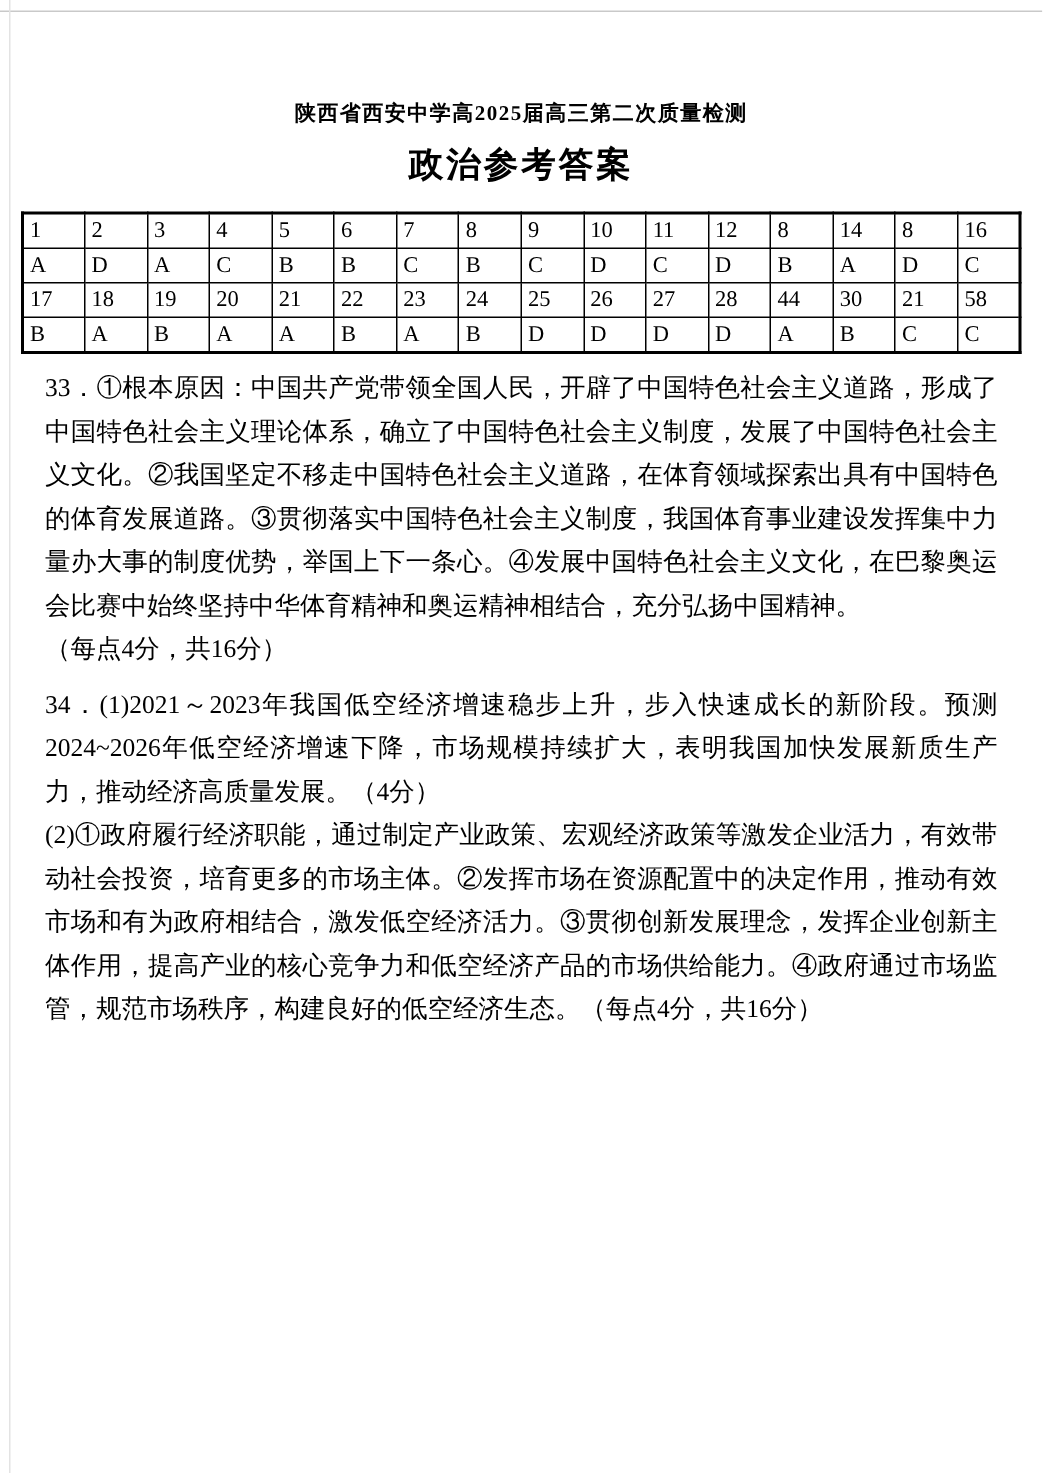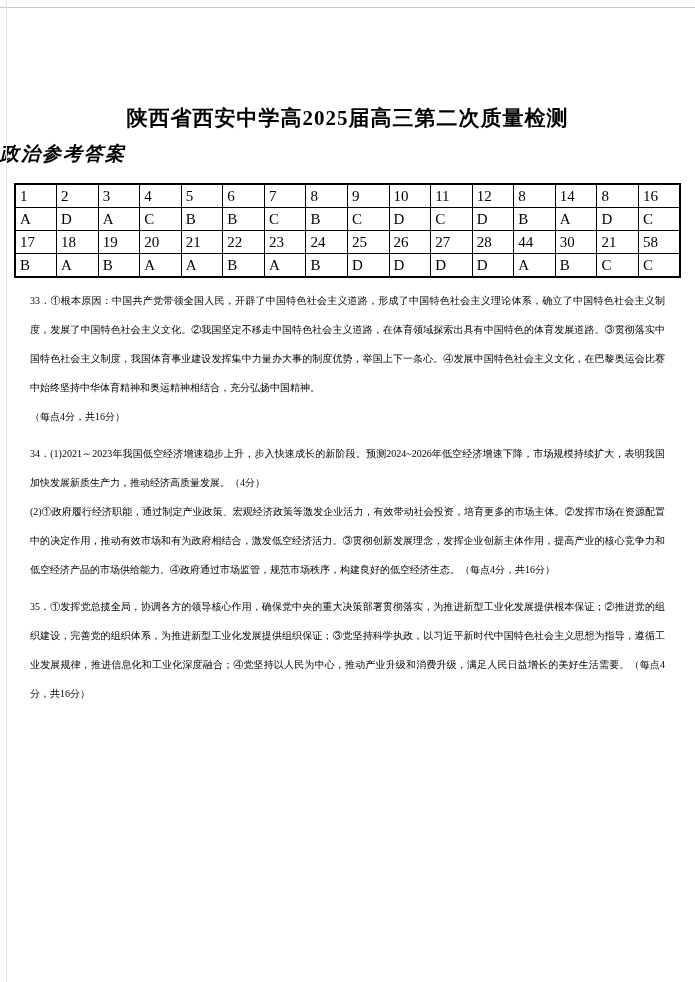--- a/index.html
+++ b/index.html
@@ -20,33 +20,32 @@
     height: 1px;
     background: #c9c9c9;
   }
   .page-edge-left {
     position: absolute;
     top: 0; bottom: 0; left: 6px;
     width: 1px;
     background: #e3e3e3;
   }
   .title {
-    padding-top: 104px;
+    padding-top: 67px;
     text-align: center;
-    font-size: 21px;
+    font-size: 14px;
     font-weight: bold;
     letter-spacing: 1px;
   }
   .subtitle {
     margin-top: 9px;
-    text-align: left;
-    font-size: 19px;
+    text-align: center;
+    font-size: 23px;
     font-weight: bold;
     letter-spacing: 2px;
-    font-style: italic;
   }
   table.answer-table {
     margin: 16px auto 0;
     width: 667px;
     border-collapse: collapse;
     table-layout: fixed;
     border: 2px solid #000;
   }
   .answer-table td {
     border: 1px solid #000;
@@ -54,21 +53,21 @@
     font-size: 15px;
     line-height: 22px;
     padding: 0 0 0 4px;
     text-align: left;
     vertical-align: middle;
     overflow: hidden;
     white-space: nowrap;
   }
   .content {
     margin: 8px 30px 0 30px;
-    font-size: 10px;
+    font-size: 17px;
     line-height: 29px;
     text-align: justify;
   }
   .para { margin: 0; }
   .para.gap { margin-top: 8px; }
   .score { font-weight: normal; }
   .score.block { display: block; }
 </style>
 </head>
 <body>
@@ -161,17 +160,14 @@
     <p class="para">
       <span>33．①根本原因：中国共产党带领全国人民，开辟了中国特色社会主义道路，形成了中国特色社会主义理论体系，确立了中国特色社会主义制度，发展了中国特色社会主义文化。②我国坚定不移走中国特色社会主义道路，在体育领域探索出具有中国特色的体育发展道路。③贯彻落实中国特色社会主义制度，我国体育事业建设发挥集中力量办大事的制度优势，举国上下一条心。④发展中国特色社会主义文化，在巴黎奥运会比赛中始终坚持中华体育精神和奥运精神相结合，充分弘扬中国精神。</span>
       <b class="score block">（每点4分，共16分）</b>
     </p>
     <p class="para gap">
       <span>34．(1)2021～2023年我国低空经济增速稳步上升，步入快速成长的新阶段。预测2024~2026年低空经济增速下降，市场规模持续扩大，表明我国加快发展新质生产力，推动经济高质量发展。</span><b class="score">（4分）</b>
     </p>
     <p class="para">
       <span>(2)①政府履行经济职能，通过制定产业政策、宏观经济政策等激发企业活力，有效带动社会投资，培育更多的市场主体。②发挥市场在资源配置中的决定作用，推动有效市场和有为政府相结合，激发低空经济活力。③贯彻创新发展理念，发挥企业创新主体作用，提高产业的核心竞争力和低空经济产品的市场供给能力。④政府通过市场监管，规范市场秩序，构建良好的低空经济生态。</span><b class="score">（每点4分，共16分）</b>
     </p>
-    <p class="para gap">
-      <span>35．①发挥党总揽全局，协调各方的领导核心作用，确保党中央的重大决策部署贯彻落实，为推进新型工业化发展提供根本保证；②推进党的组织建设，完善党的组织体系，为推进新型工业化发展提供组织保证；③党坚持科学执政，以习近平新时代中国特色社会主义思想为指导，遵循工业发展规律，推进信息化和工业化深度融合；④党坚持以人民为中心，推动产业升级和消费升级，满足人民日益增长的美好生活需要。</span><b class="score">（每点4分，共16分）</b>
-    </p>
   </div>
 </div>
 
 </body></html>

